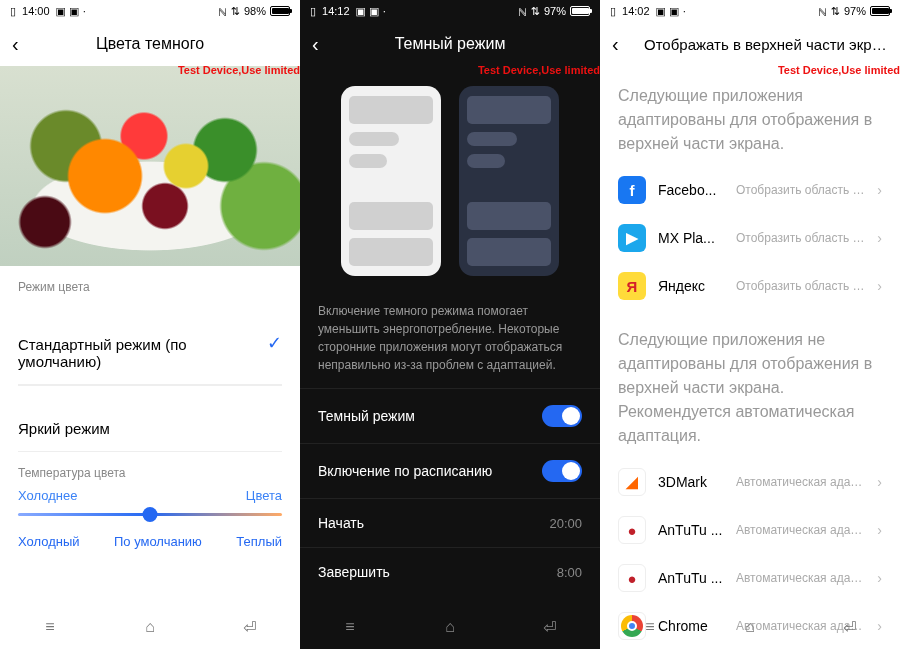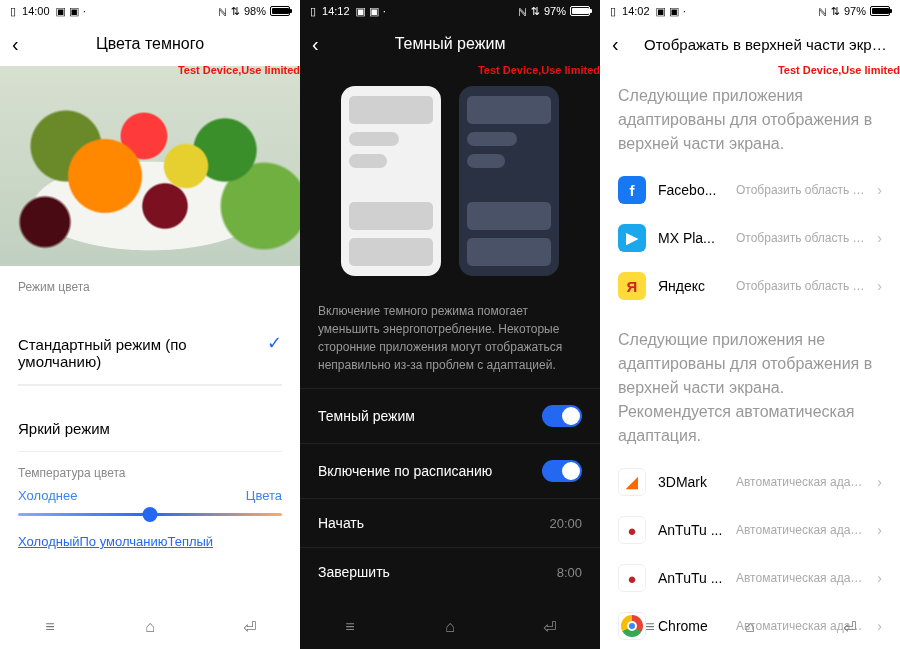--- a/index.html
+++ b/index.html
@@ -45,21 +45,21 @@
   .section-label { font-size: 12px; color: #888; padding: 14px 18px 8px; }
   .opt { padding: 14px 18px; display: flex; align-items: center; font-size: 15px; cursor: pointer; }
   .opt .txt { flex: 1; margin-top: 20px; }
   .check { color: #2468f2; font-size: 18px; }
   .divider { height: 1px; background: #eee; margin: 0 18px; }
 
   .temp-row { display: flex; justify-content: space-between; padding: 0 18px; font-size: 13px; color: #3b82f6; }
   .slider-wrap { padding: 10px 18px 4px; }
   .slider-track { height: 3px; background: linear-gradient(90deg, #88aaff 0%, #2468f2 50%, #ffaa66 100%); border-radius: 2px; position: relative; }
   .slider-thumb { position: absolute; top: -6px; width: 15px; height: 15px; border-radius: 50%; background: #2468f2; left: 50%; transform: translateX(-50%); }
-  .temp-presets { display: flex; justify-content: flex-start; padding: 14px 18px; font-size: 13px; color: #2468f2; text-decoration: underline; }
+  .temp-presets { display: flex; justify-content: space-between; padding: 14px 18px; font-size: 13px; color: #2468f2; }
 
   
   .p2-preview { display: flex; justify-content: center; gap: 18px; padding: 20px 0 26px; }
   .phone { width: 100px; height: 190px; border-radius: 14px; padding: 10px 8px; display: flex; flex-direction: column; gap: 8px; }
   .phone.light { background: #f2f2f2; }
   .phone.dark { background: #2a3142; }
   .bar-lg { height: 28px; border-radius: 5px; }
   .bar-sm { height: 14px; border-radius: 7px; }
   .phone.light .bar-lg, .phone.light .bar-sm { background: #d0d0d0; }
   .phone.dark .bar-lg, .phone.dark .bar-sm { background: #4a5268; }

